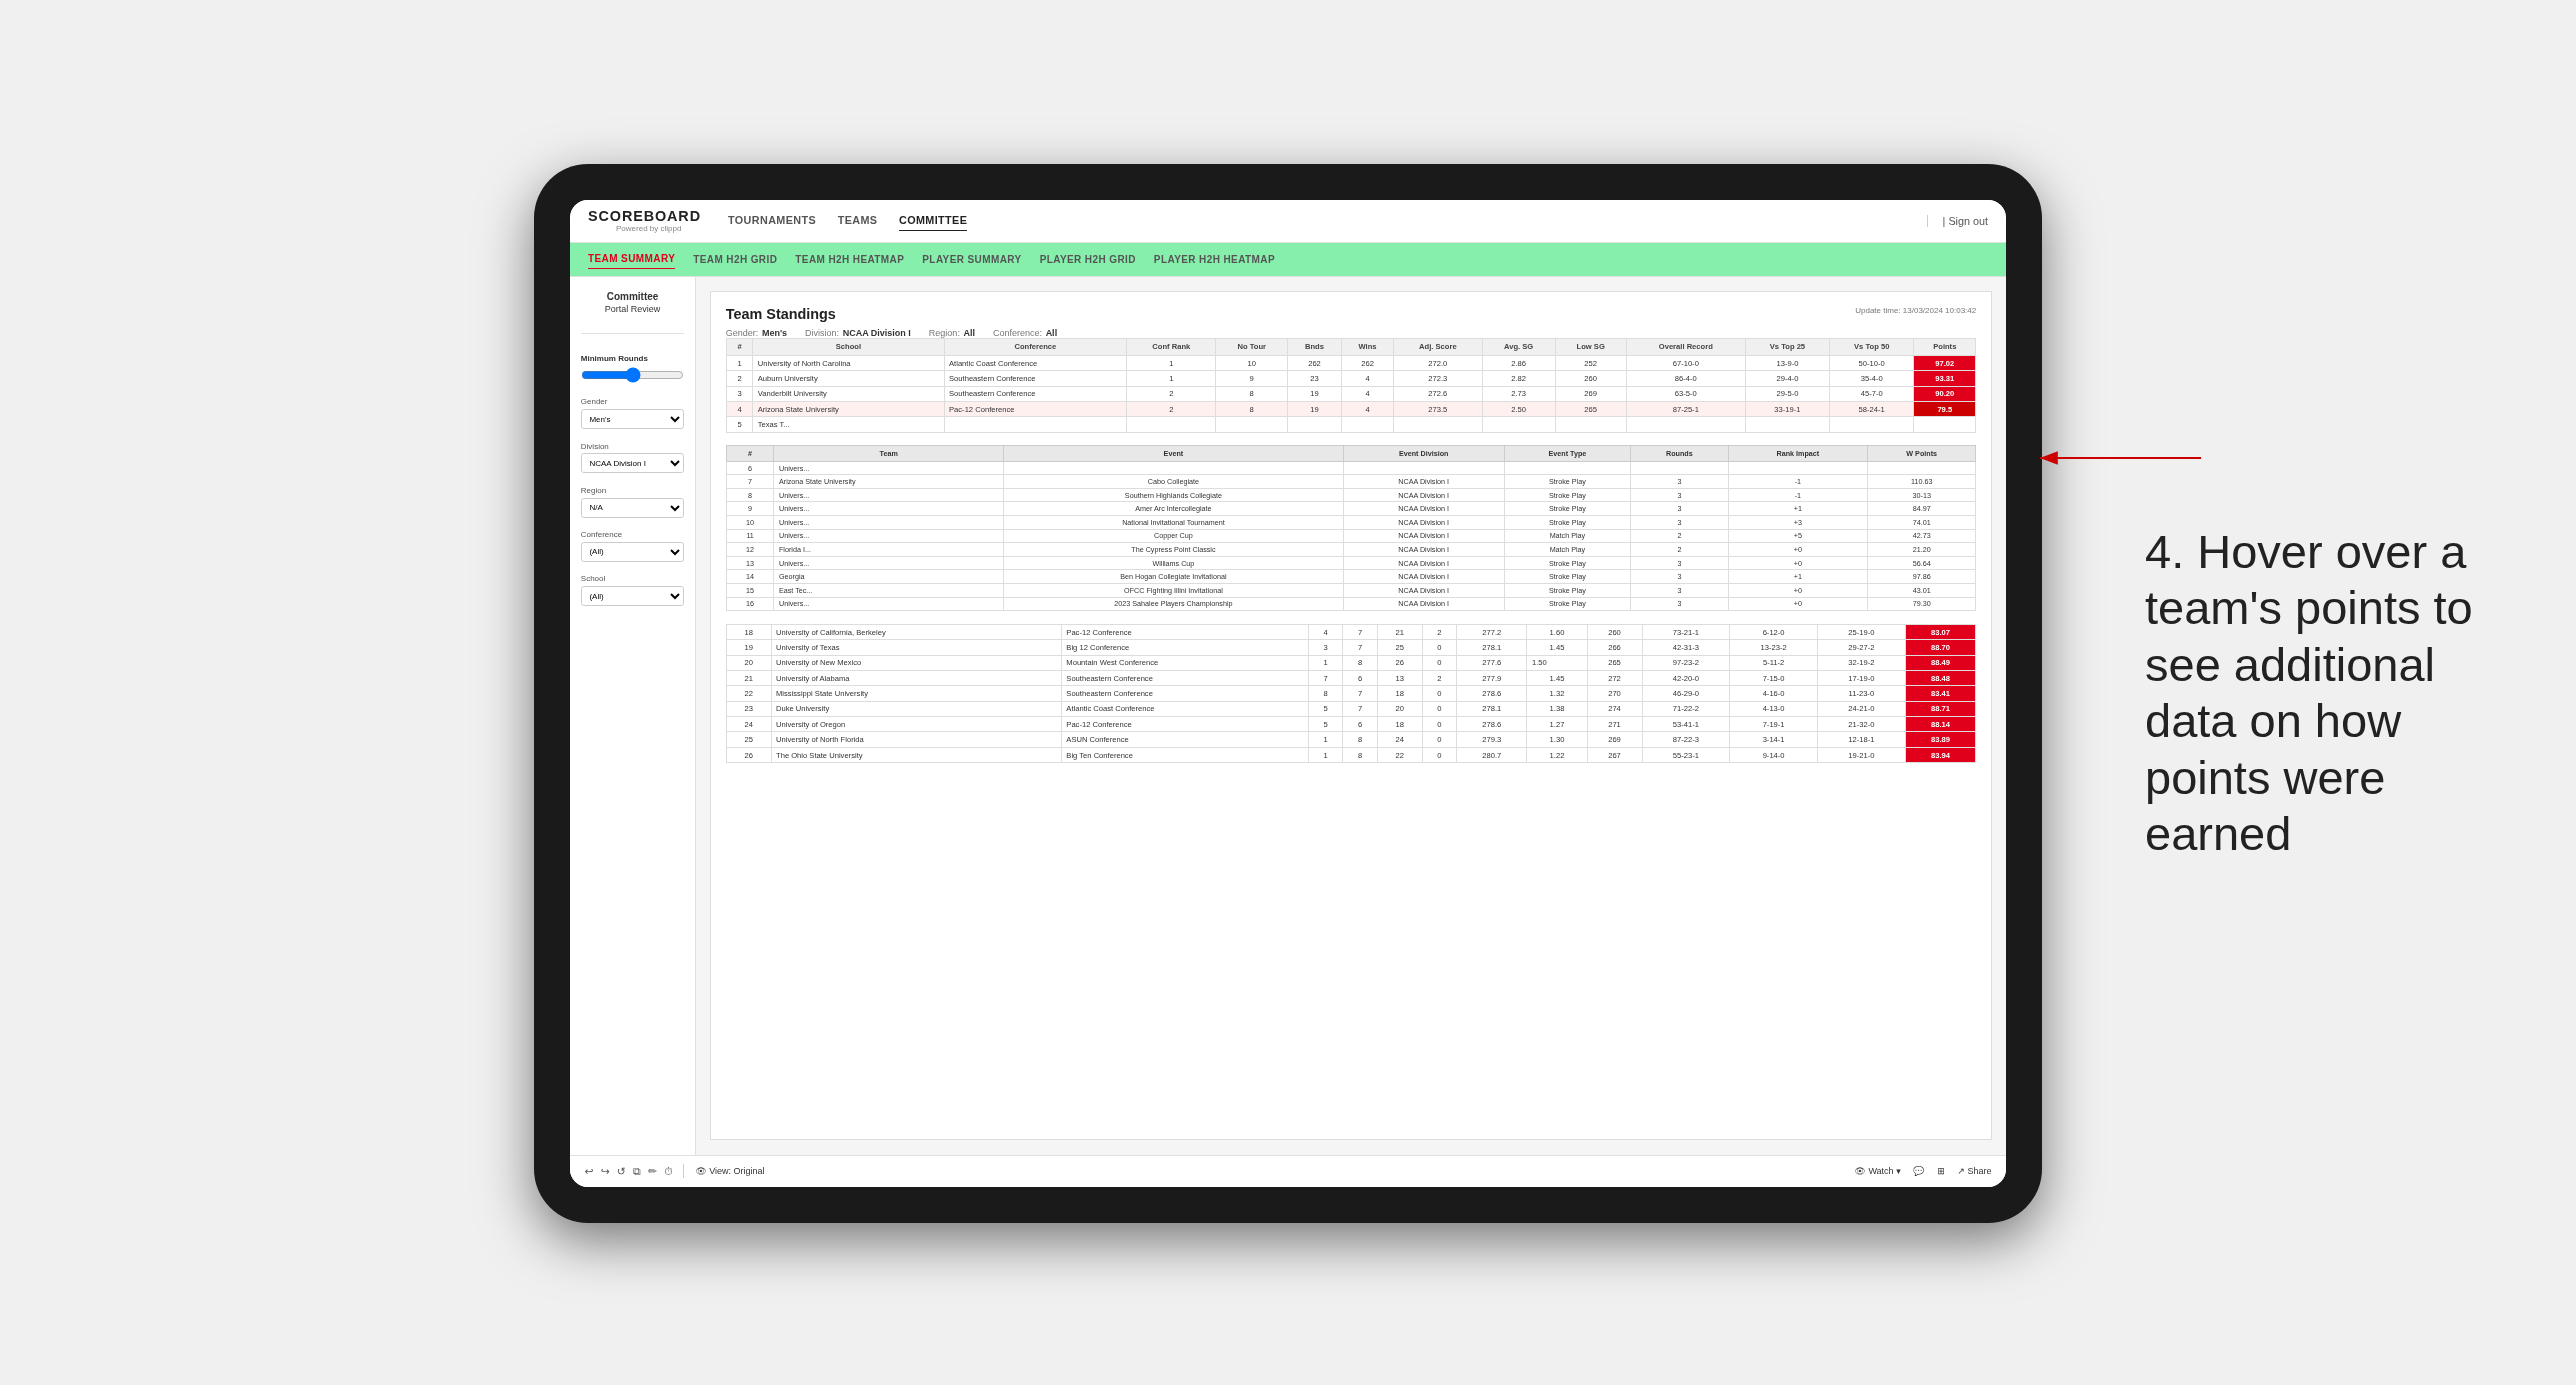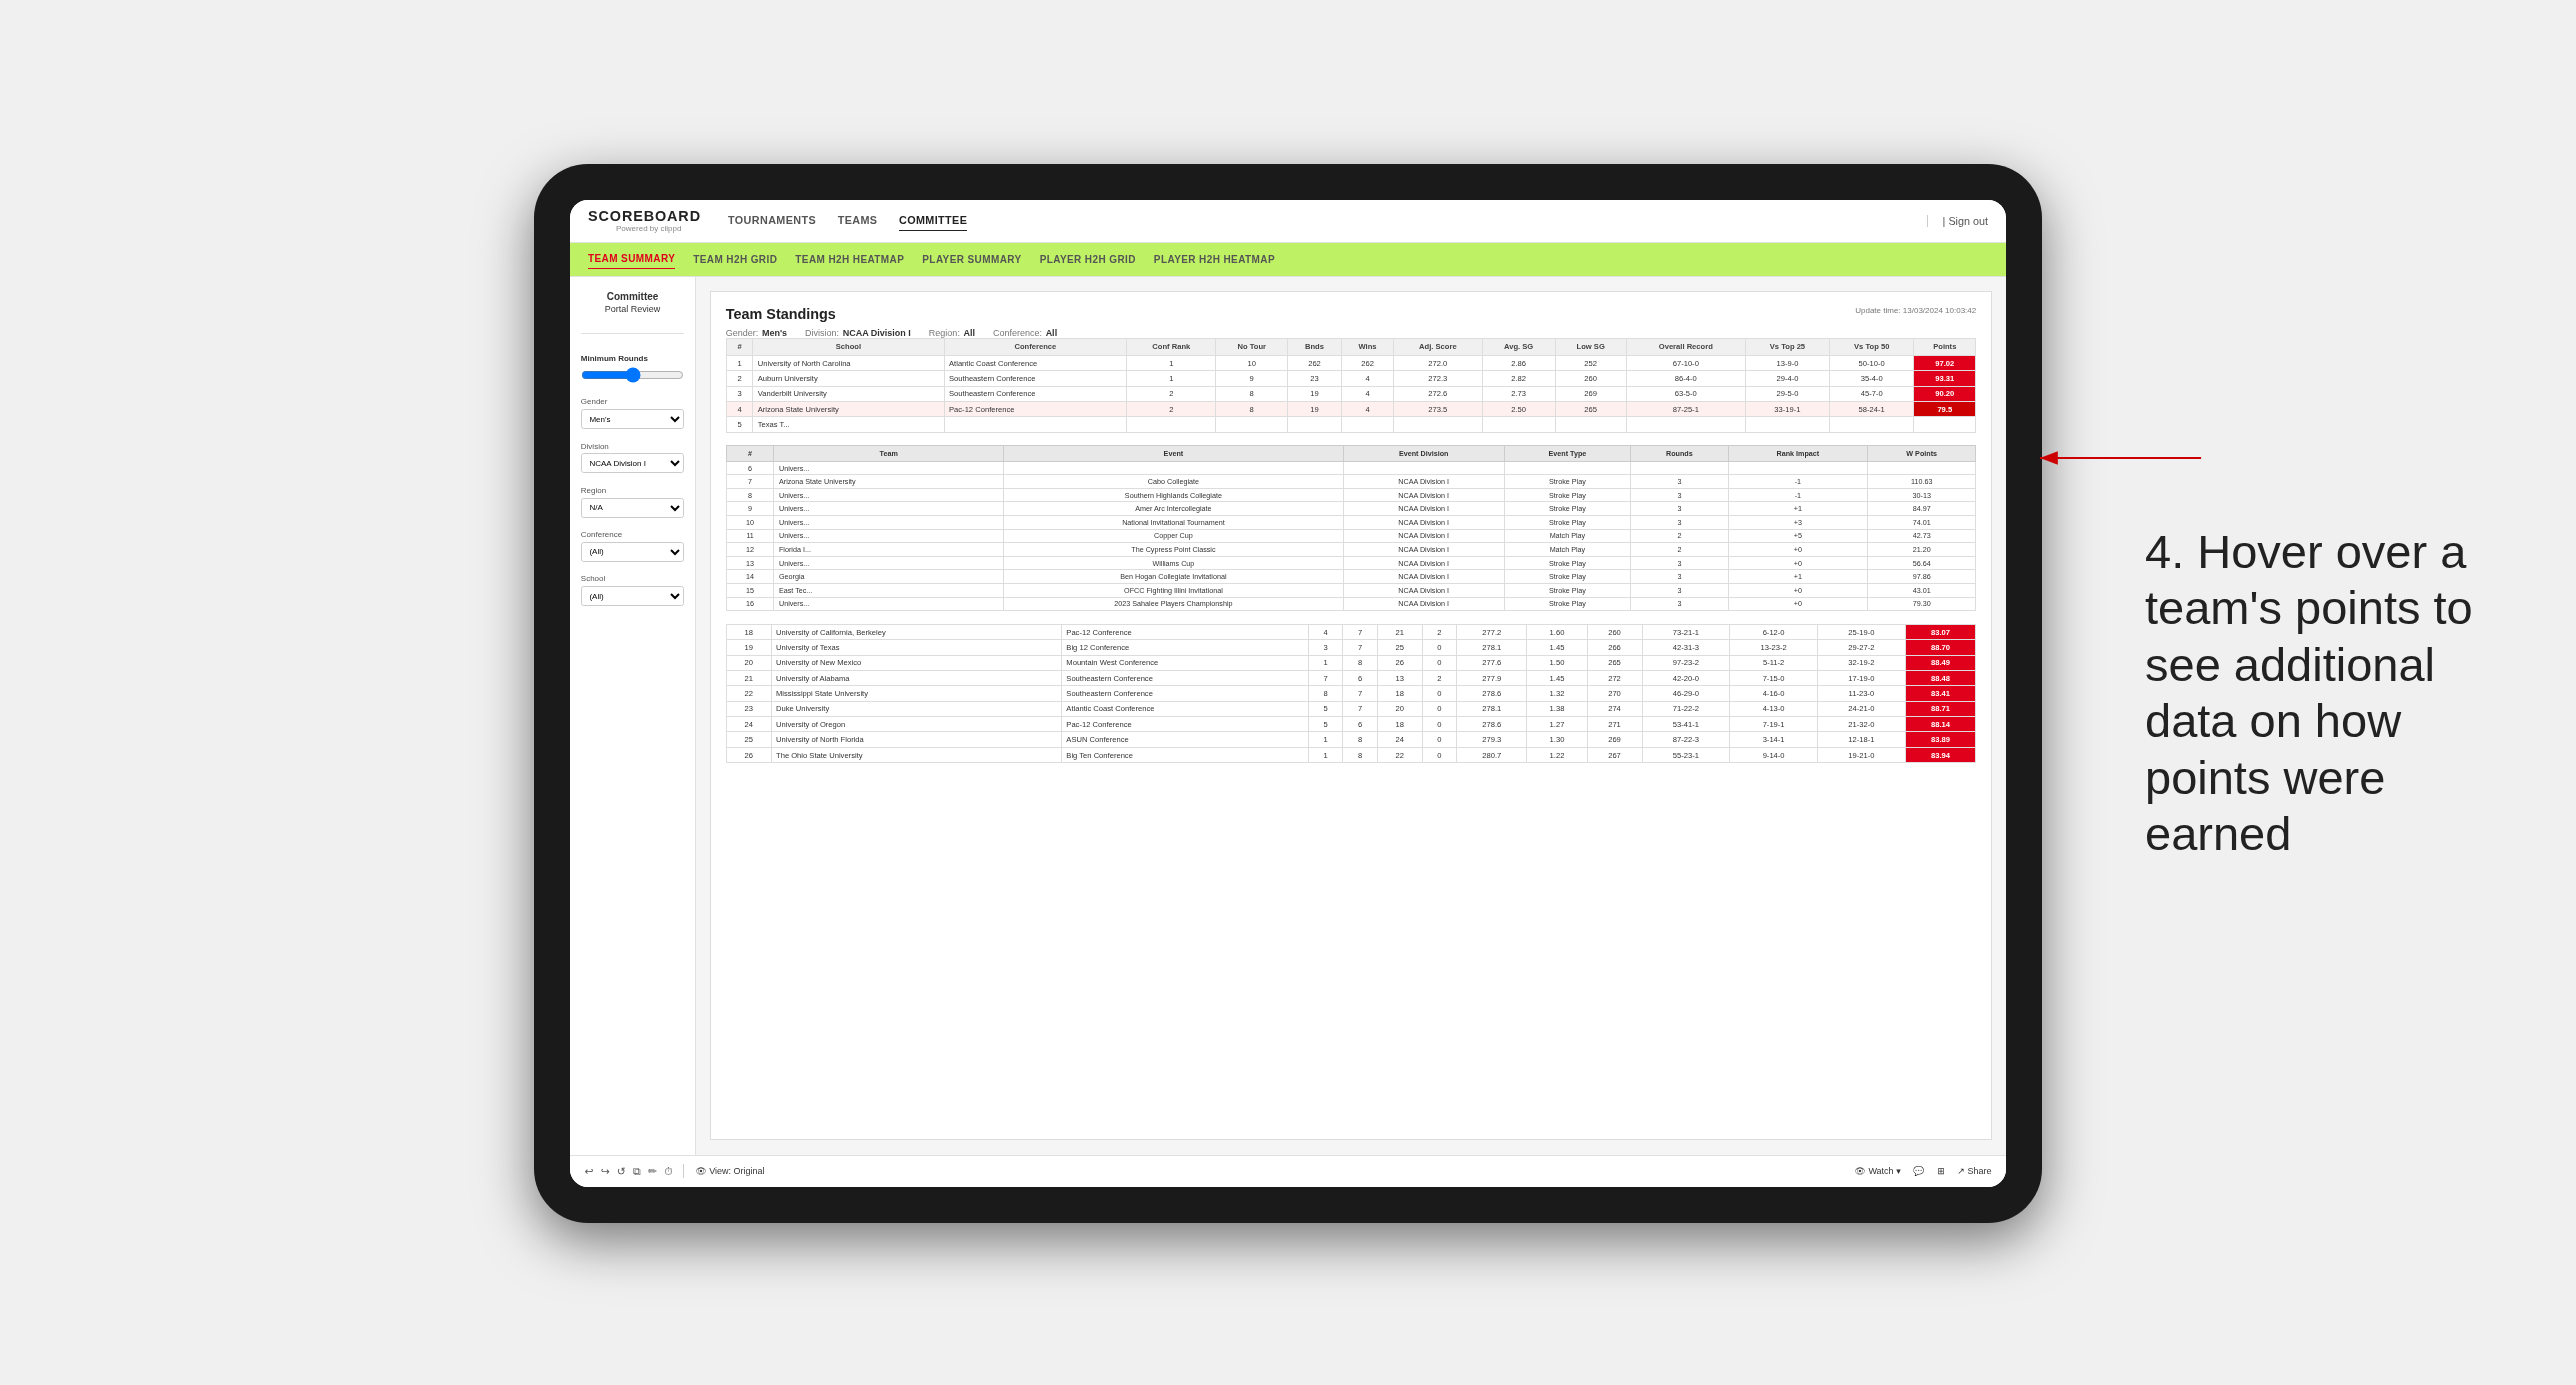--- a/index.html
+++ b/index.html
@@ -93,21 +93,21 @@
     }
 
     
     .sub-nav {
       display: flex;
       gap: 18px;
       padding: 0 18px;
       height: 34px;
       align-items: center;
       border-bottom: 0.9px solid #e0e0e0;
-      background: #bef264;
+      background: #86efac;
     }
 
     .sub-nav-item {
       font-size: 10px;
       font-weight: 600;
       color: #555;
       cursor: pointer;
       padding: 3.6px 0;
       letter-spacing: 0.4px;
     }
@@ -737,21 +737,21 @@
               </tr>
               <tr>
                 <td style="text-align:center">20</td>
                 <td class="school-name">University of New Mexico</td>
                 <td>Mountain West Conference</td>
                 <td style="text-align:center">1</td>
                 <td style="text-align:center">8</td>
                 <td style="text-align:center">26</td>
                 <td style="text-align:center">0</td>
                 <td style="text-align:center">277.6</td>
-                <td style="text-align:center">1.50</td>
+                <td style="text-align:left">1.50</td>
                 <td style="text-align:center">265</td>
                 <td style="text-align:center">97-23-2</td>
                 <td style="text-align:center">5-11-2</td>
                 <td style="text-align:center">32-19-2</td>
                 <td class="points-highlight">88.49</td>
               </tr>
               <tr>
                 <td style="text-align:center">21</td>
                 <td class="school-name">University of Alabama</td>
                 <td>Southeastern Conference</td>

